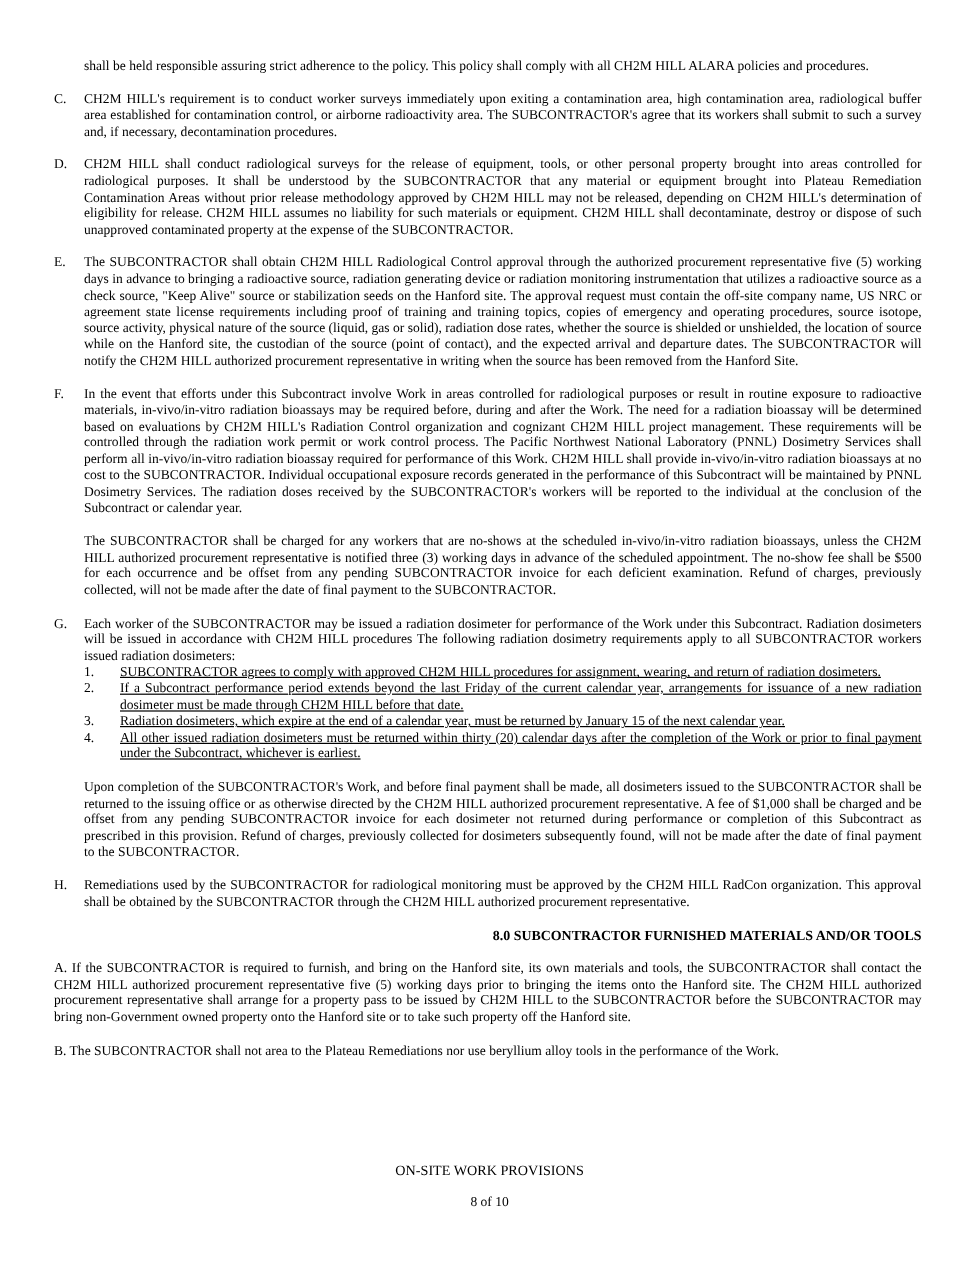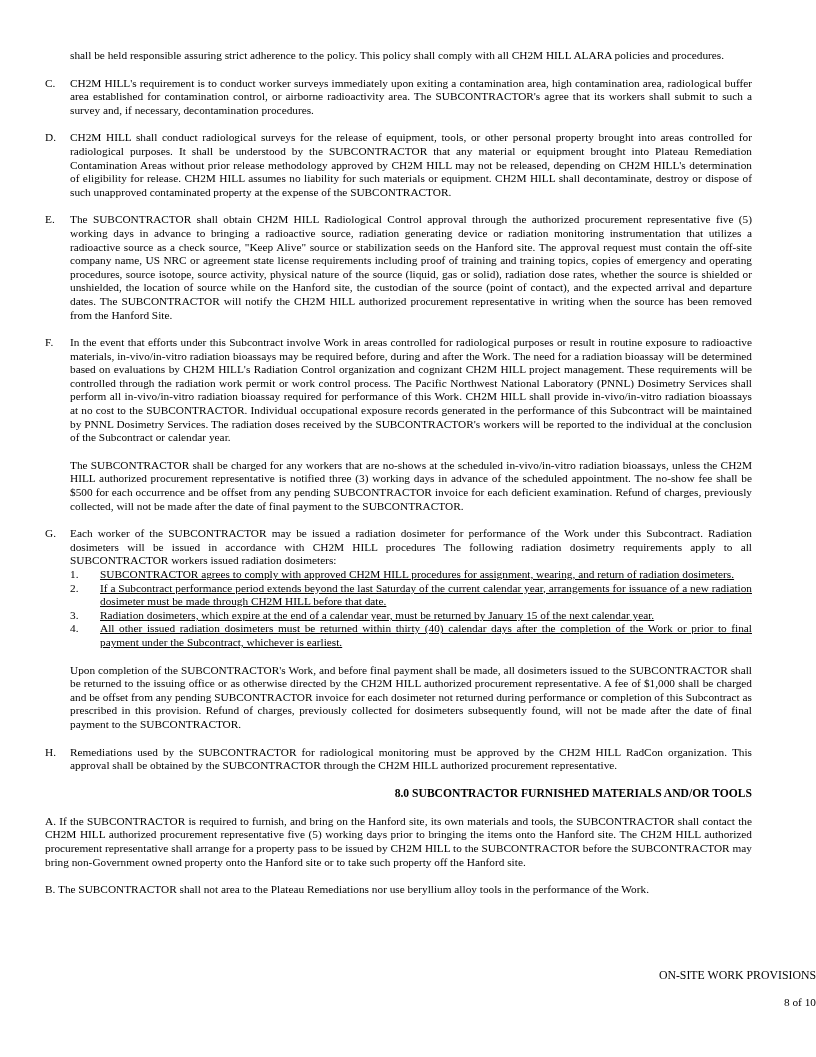--- a/index.html
+++ b/index.html
@@ -8,21 +8,21 @@
     height: 1057px;
     background: #ffffff;
     color: #000000;
     font-family: "Liberation Serif", "DejaVu Serif", serif;
   }
   .page {
     position: relative;
     width: 816px;
     height: 1057px;
     box-sizing: border-box;
-    padding: 49px 64px 0 45px;
+    padding: 49px 48px 0 45px;
     overflow: hidden;
   }
   p {
     margin: 0;
     font-size: 11.3px;
     line-height: 13.6px;
     text-align: justify;
   }
   .intro {
     margin-left: 25px;
@@ -55,21 +55,21 @@
     text-align: right;
   }
   .section-para { margin-bottom: 14px; }
   .footer {
     position: absolute;
     left: 0;
     right: 0;
     top: 969px;
     text-align: center;
   }
-  .footer p { text-align: right; }
+  .footer p { text-align: center; }
   .footer-title { font-size: 11.8px; }
   .footer-page { margin-top: 13px; font-size: 11.3px; }
 </style>
 </head>
 <body>
 
 <div class="page">
 
   <p class="intro">shall be held responsible assuring strict adherence to the policy.  This policy shall comply with all CH2M HILL ALARA policies and procedures.</p>
 
@@ -105,29 +105,29 @@
   <div class="item">
     <span class="item-lbl">G.</span>
     <div class="item-body">
       <p class="para">Each worker of the SUBCONTRACTOR may be issued a radiation dosimeter for performance of the Work under this Subcontract.  Radiation dosimeters will be issued in accordance with CH2M HILL procedures   The following radiation dosimetry requirements apply to all SUBCONTRACTOR workers issued radiation dosimeters:</p>
       <div class="numitem">
         <span class="num-lbl">1.</span>
         <p>SUBCONTRACTOR agrees to comply with approved CH2M HILL procedures for assignment, wearing, and return of radiation dosimeters.</p>
       </div>
       <div class="numitem">
         <span class="num-lbl">2.</span>
-        <p>If a Subcontract performance period extends beyond the last Saturday of the current calendar year, arrangements for issuance of a new radiation dosimeter must be made through CH2M HILL before that date.</p>
+        <p>If a Subcontract performance period extends beyond the last Friday of the current calendar year, arrangements for issuance of a new radiation dosimeter must be made through CH2M HILL before that date.</p>
       </div>
       <div class="numitem">
         <span class="num-lbl">3.</span>
         <p>Radiation dosimeters, which expire at the end of a calendar year, must be returned by January 15 of the next calendar year.</p>
       </div>
       <div class="numitem">
         <span class="num-lbl">4.</span>
-        <p>All other issued radiation dosimeters must be returned within thirty (40) calendar days after the completion of the Work or prior to final payment under the Subcontract, whichever is earliest.</p>
+        <p>All other issued radiation dosimeters must be returned within thirty (20) calendar days after the completion of the Work or prior to final payment under the Subcontract, whichever is earliest.</p>
       </div>
       <p class="para extra-para">Upon  completion of the SUBCONTRACTOR's Work, and before final payment shall be made, all dosimeters issued to the SUBCONTRACTOR shall be returned to the issuing office or as otherwise directed by the CH2M HILL authorized procurement representative.  A fee of $1,000 shall be charged and be offset from any pending SUBCONTRACTOR invoice for each dosimeter not returned during performance or completion of this Subcontract as prescribed in this provision.   Refund of charges, previously collected for dosimeters subsequently found, will not be made after the date of final payment to the SUBCONTRACTOR.</p>
     </div>
   </div>
 
   <div class="item">
     <span class="item-lbl">H.</span>
     <div class="item-body">
       <p class="para">Remediations used by the SUBCONTRACTOR for radiological monitoring must be approved by the CH2M HILL RadCon organization.  This approval shall be obtained by the SUBCONTRACTOR through the CH2M HILL authorized procurement representative.</p>
     </div>

